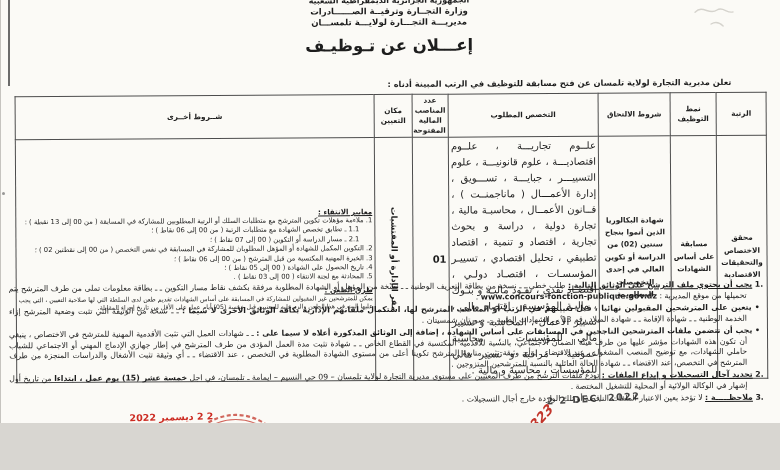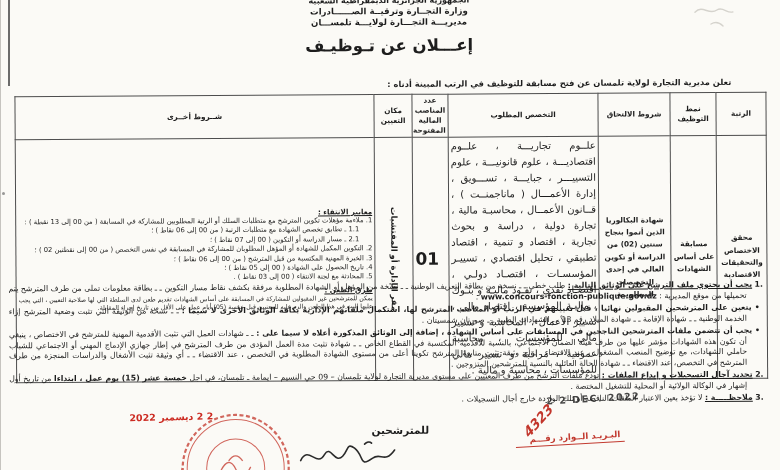--- a/index.html
+++ b/index.html
@@ -1,16 +1,16 @@
 <!DOCTYPE html>
 <html lang="ar" dir="rtl"><head>
 <meta charset="utf-8">
 <style>
   html,body{margin:0;padding:0;background:#d8d6d1;}
-  .page{position:relative;width:780px;height:470px;background:#fbfaf6;overflow:hidden;
+  .page{position:relative;width:780px;height:423px;background:#fbfaf6;overflow:hidden;
         font-family:"DejaVu Sans",sans-serif;direction:rtl;color:#1d1d1d;
         background:linear-gradient(90deg,#edecе7 0px,#faf9f5 16px,#fbfaf6 60%,#f5f4ef 100%);}
   .content{position:absolute;inset:0;transform:rotate(-0.35deg);transform-origin:50% 40%;}
   
   .edge-line{position:absolute;left:8px;top:0;width:2px;height:86px;background:#3c3c3c;opacity:.75;}
   .edge-soft{position:absolute;left:0;top:0;width:1px;height:470px;background:#c6c4bf;}
   
   .hdr{position:absolute;top:-5px;left:0;right:0;text-align:center;line-height:11px;}
   .hdr .l1{font-size:8px;font-weight:bold;}
   .hdr .l2,.hdr .l3{font-size:8.6px;font-weight:bold;}
@@ -19,21 +19,21 @@
   .intro{position:absolute;top:79px;right:48px;font-size:8.3px;font-weight:bold;}
   
   table.job{position:absolute;top:94px;right:13px;width:752px;border-collapse:collapse;
             table-layout:fixed;background:transparent;}
   table.job th,table.job td{border:1px solid #4d4d4d;vertical-align:middle;padding:1px 2px;}
   table.job th{font-size:7.3px;font-weight:bold;text-align:center;height:40px;line-height:1.35;}
   th.small{font-size:6.4px;}
   tr.body-row{height:142px;}
   td.c-rank,td.c-mode,td.c-cond{font-size:7.3px;text-align:center;line-height:1.7;font-weight:bold;margin-top:8px;}
   td.c-spec{font-size:10px;text-align:justify;line-height:1.6;padding:2px 5px;vertical-align:middle;}
-  td.c-pos{font-size:17px;font-weight:bold;text-align:left;border-radius:9px;}
+  td.c-pos{font-size:10px;font-weight:bold;text-align:right;border-radius:9px;}
   td.c-loc{position:relative;}
   .loc-rot{position:absolute;top:50%;left:50%;transform:translate(-50%,-50%) rotate(90deg);
            white-space:nowrap;font-size:8.4px;font-weight:bold;letter-spacing:.5px;}
   td.c-other{vertical-align:top;padding:3px 6px;}
   .crit-title,.appeal-title{font-size:7.2px;font-weight:bold;text-decoration:underline;}
   .crit{font-size:6.8px;line-height:1.38;}
   .crit-sub{padding-right:13px;}
   .appeal-wrap{margin-top:3px;}
   .appeal-text{font-size:6.2px;line-height:1.4;text-align:justify;}
   

